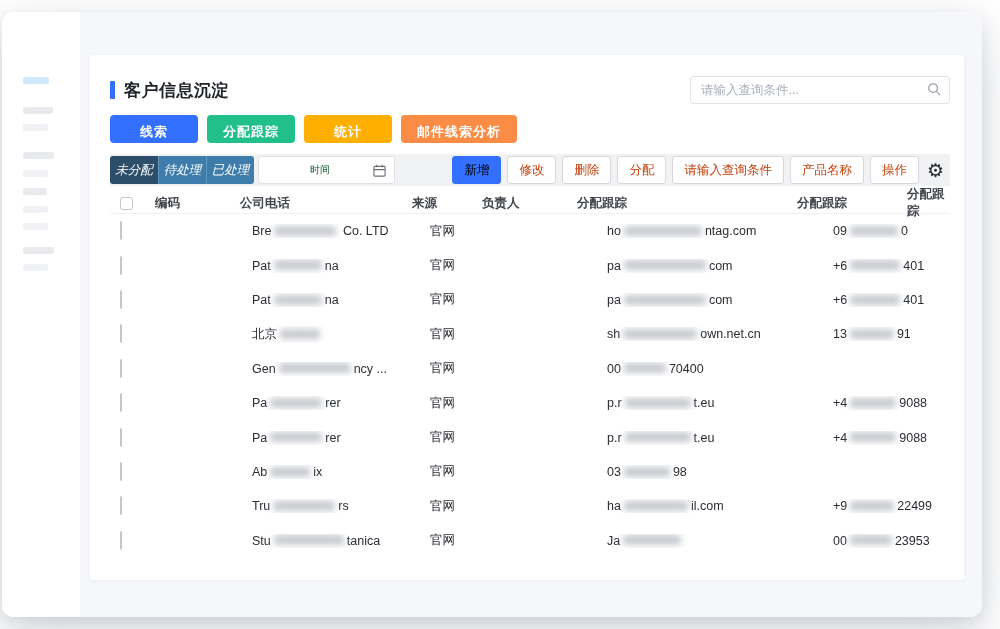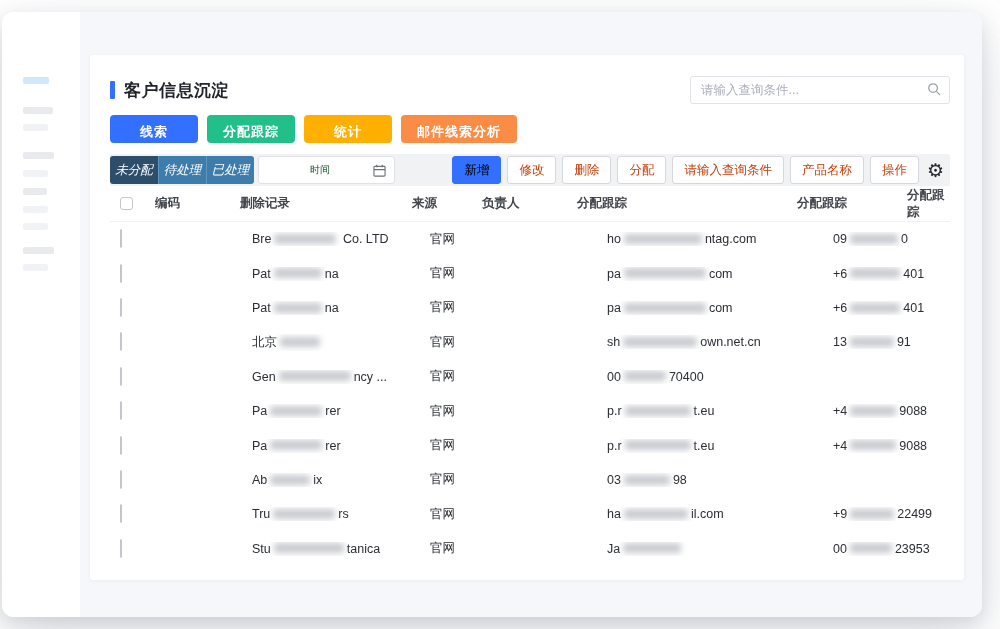--- a/index.html
+++ b/index.html
@@ -59,21 +59,21 @@
   .tb-spacer { flex:1; }
   .tb-btn { height:28px; padding:0 11px; margin-left:6px; background:#fff;
     border:1px solid #d6d8dd; border-radius:3px; font-size:12.5px; color:#c2410c;
     cursor:pointer; white-space:nowrap; font-family:inherit; }
   .tb-btn.primary { background:#3370ff; border-color:#3370ff; color:#000000; }
   .gear { margin-left:8px; margin-right:2px; font-size:19px; color:#25282e; cursor:pointer;
     line-height:1; user-select:none; }
 
   .grid-row { display:grid; grid-template-columns:35px 85px 172px 70px 95px 220px 110px 1fr;
     align-items:center; padding-left:10px; }
-  .thead { height:36px; border-bottom:1px solid #f0f1f4; font-weight:bold; }
+  .thead { height:28px; border-bottom:1px solid #f0f1f4; font-weight:bold; }
   .thead .col { font-size:12.5px; color:#41454c; }
   .trow { height:34.4px;gap:6px; }
   .cell { font-size:12.5px; color:#2a2d33; white-space:nowrap; overflow:hidden; }
 
   .cb { width:13px; height:13px; border:1px solid #c3c7cd; border-radius:3px; background:#fff;
     cursor:pointer; }
 
   .blurseg { display:inline-block; height:10px; border-radius:3px; background:#c7cacf;
     filter:blur(3px); vertical-align:middle; margin:0 3px 2px 3px; }
 </style>
@@ -143,21 +143,21 @@
           </svg>
         </div>
         <div class="tb-spacer"></div>
         <span id="tb-buttons"><button class="tb-btn primary">新增</button><button class="tb-btn">修改</button><button class="tb-btn">删除</button><button class="tb-btn">分配</button><button class="tb-btn">请输入查询条件</button><button class="tb-btn">产品名称</button><button class="tb-btn">操作</button></span>
         <span class="gear">⚙</span>
       </div>
 
       <div class="grid-row thead" id="thead">
         <span class="cb"></span>
       <span class="col">编码</span>
-          <span class="col">删除记录</span>
+          <span class="col">公司电话</span>
           <span class="col">来源</span>
           <span class="col">负责人</span>
           <span class="col">分配跟踪</span>
           <span class="col">分配跟踪</span>
           <span class="col">分配跟踪</span>
         </div>
 
       <div id="tbody">
           <div class="grid-row trow">
             <span><span class="cb"></span></span>

